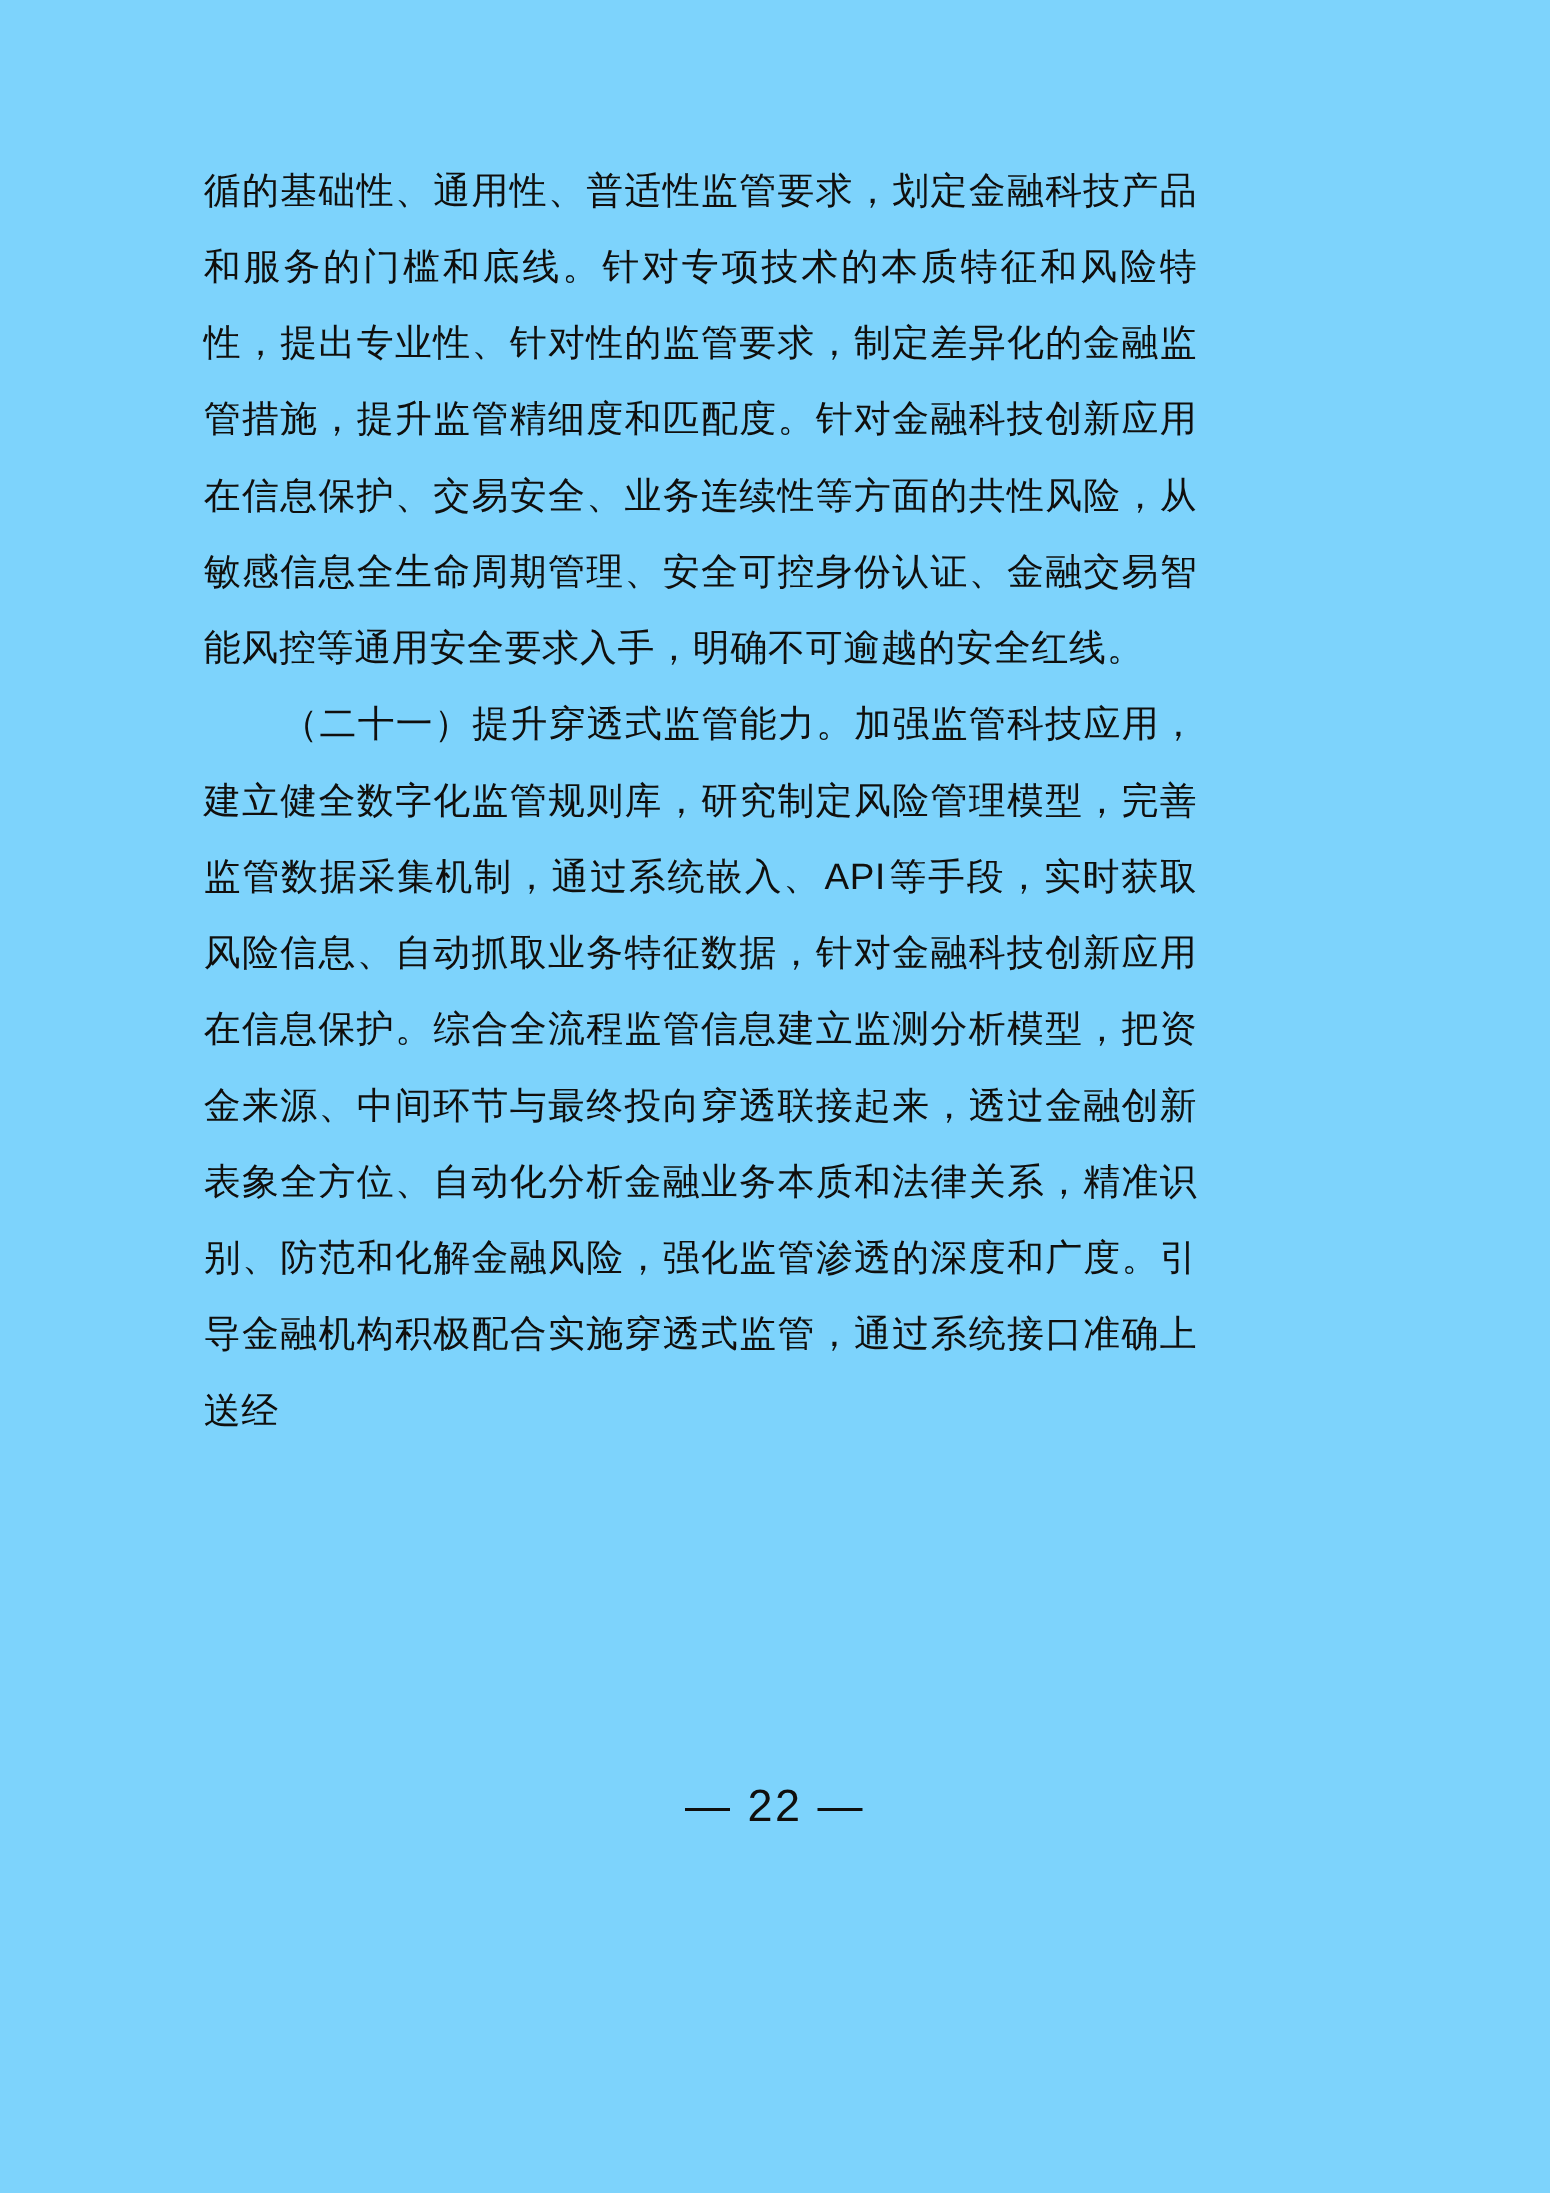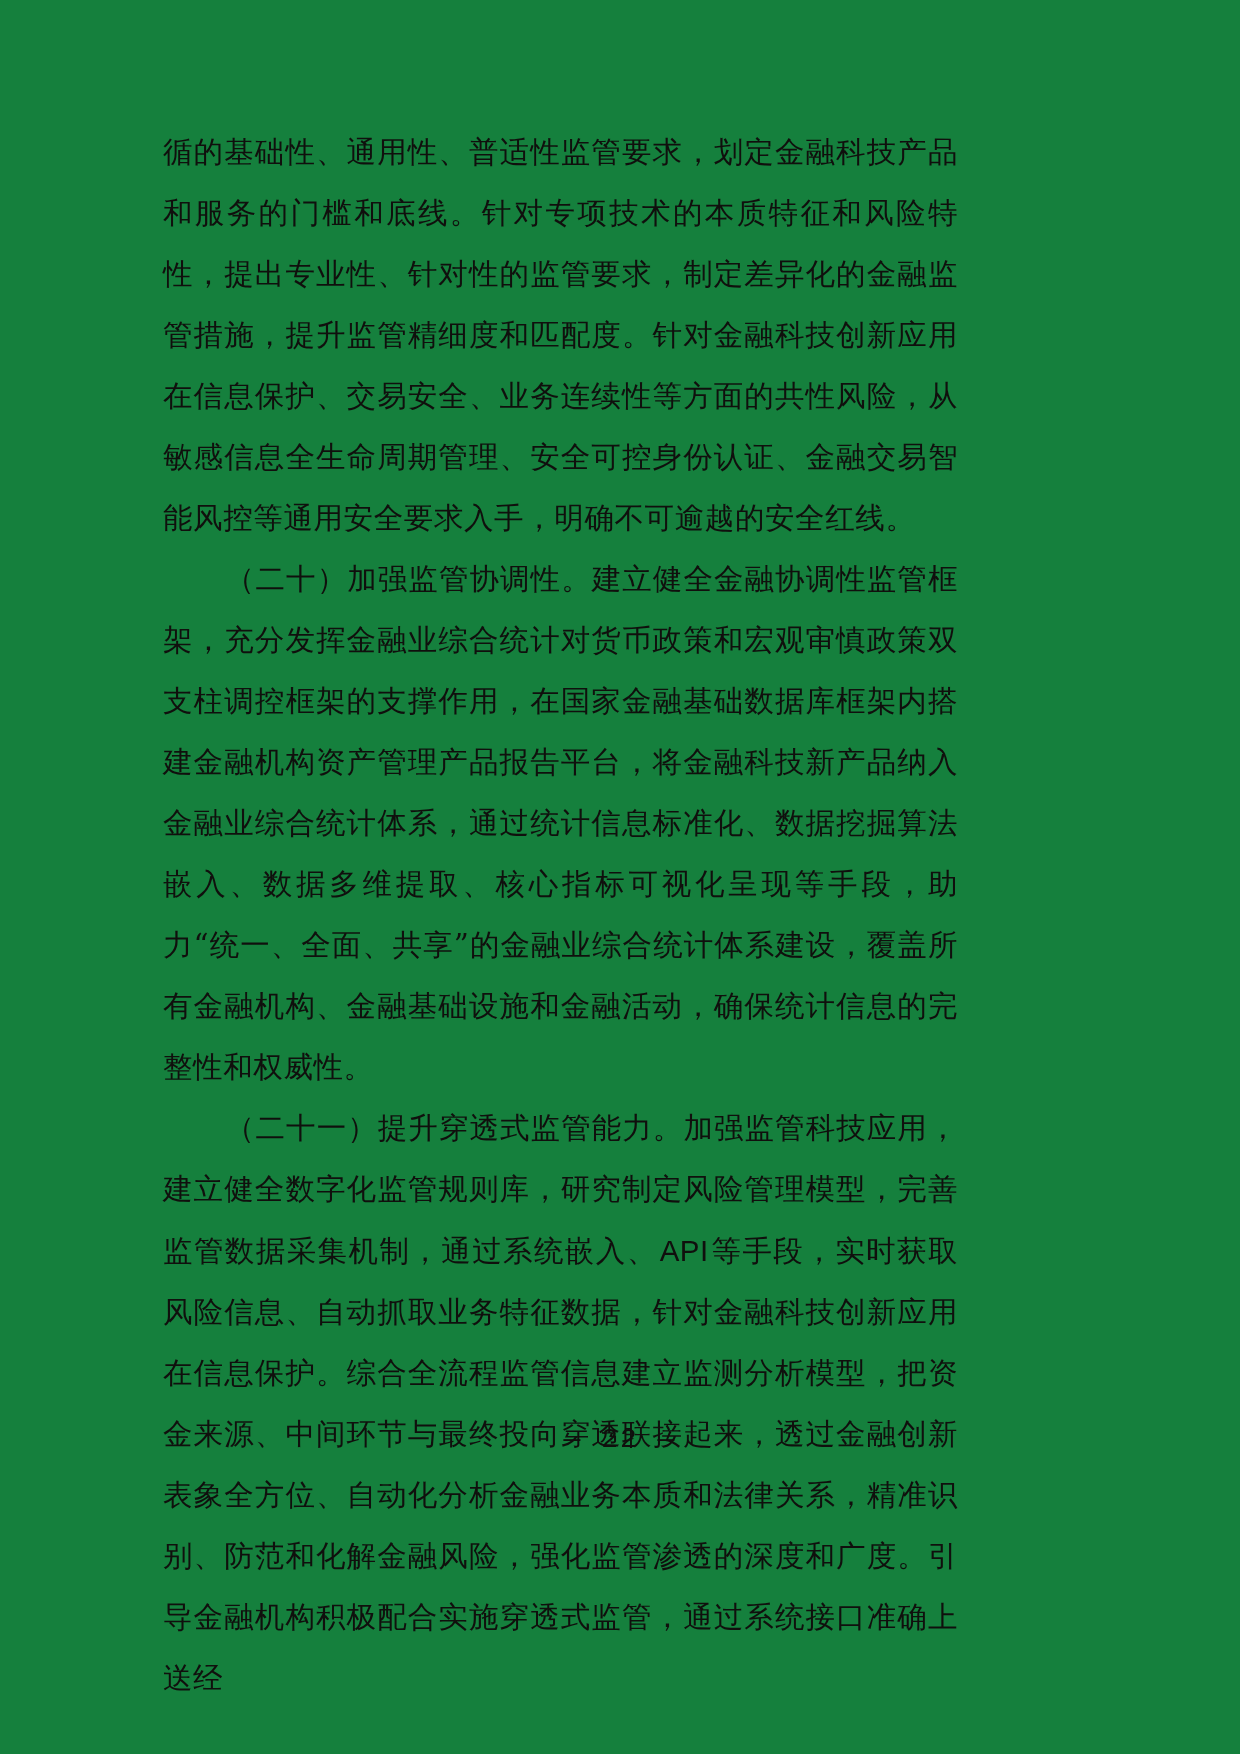--- a/index.html
+++ b/index.html
@@ -6,21 +6,21 @@
     margin: 0;
     padding: 0;
     background: #ffffff;
   }
 
   .page {
     position: relative;
     width: 1240px;
     height: 1754px;
     margin: 0 auto;
-    background: #15803d;
+    background: #7dd3fc;
     overflow: hidden;
     box-sizing: border-box;
   }
 
   
   .doc-body {
     position: absolute;
     left: 163px;
     top: 122px;
     width: 795px;
@@ -60,36 +60,35 @@
   .page-footer {
     position: absolute;
     left: 0;
     right: 0;
     top: 1424px;
     text-align: center;
   }
 
   .page-number {
     display: inline-block;
-    font-family: Liberation Mono, monospace;
-    font-size: 28px;
+    font-family: Liberation Sans, sans-serif;
+    font-size: 36px;
     color: #100f0d;
     letter-spacing: 2px;
   }
 </style>
 </head>
 <body>
 
 <div class="page">
 
   <div class="doc-body">
 
     <p class="para">循的基础性、通用性、普适性监管要求，划定金融科技产品和服务的门槛和底线。针对专项技术的本质特征和风险特性，提出专业性、针对性的监管要求，制定差异化的金融监管措施，提升监管精细度和匹配度。针对金融科技创新应用在信息保护、交易安全、业务连续性等方面的共性风险，从敏感信息全生命周期管理、安全可控身份认证、金融交易智能风控等通用安全要求入手，明确不可逾越的安全红线。</p>
 
-    <p class="para indent">（二十）加强监管协调性。建立健全金融协调性监管框架，充分发挥金融业综合统计对货币政策和宏观审慎政策双支柱调控框架的支撑作用，在国家金融基础数据库框架内搭建金融机构资产管理产品报告平台，将金融科技新产品纳入金融业综合统计体系，通过统计信息标准化、数据挖掘算法嵌入、数据多维提取、核心指标可视化呈现等手段，助力“统一、全面、共享”的金融业综合统计体系建设，覆盖所有金融机构、金融基础设施和金融活动，确保统计信息的完整性和权威性。</p>
 
     <p class="para indent"><span>（二十一）提升穿透式监管能力。加强监管科技应用，建立健全数字化监管规则库，研究制定风险管理模型，完善监管数据采集机制，通过系统嵌入、</span><span class="latin">API</span><span>等手段，实时获取风险信息、自动抓取业务特征数据，针对金融科技创新应用在信息保护。综合全流程监管信息建立监测分析模型，把资金来源、中间环节与最终投向穿透联接起来，透过金融创新表象全方位、自动化分析金融业务本质和法律关系，精准识别、防范和化解金融风险，强化监管渗透的深度和广度。引导金融机构积极配合实施穿透式监管，通过系统接口准确上送经</span></p>
 
   </div>
 
   <div class="page-footer">
     <span class="page-number">— 22 —</span>
   </div>
 
 </div>

